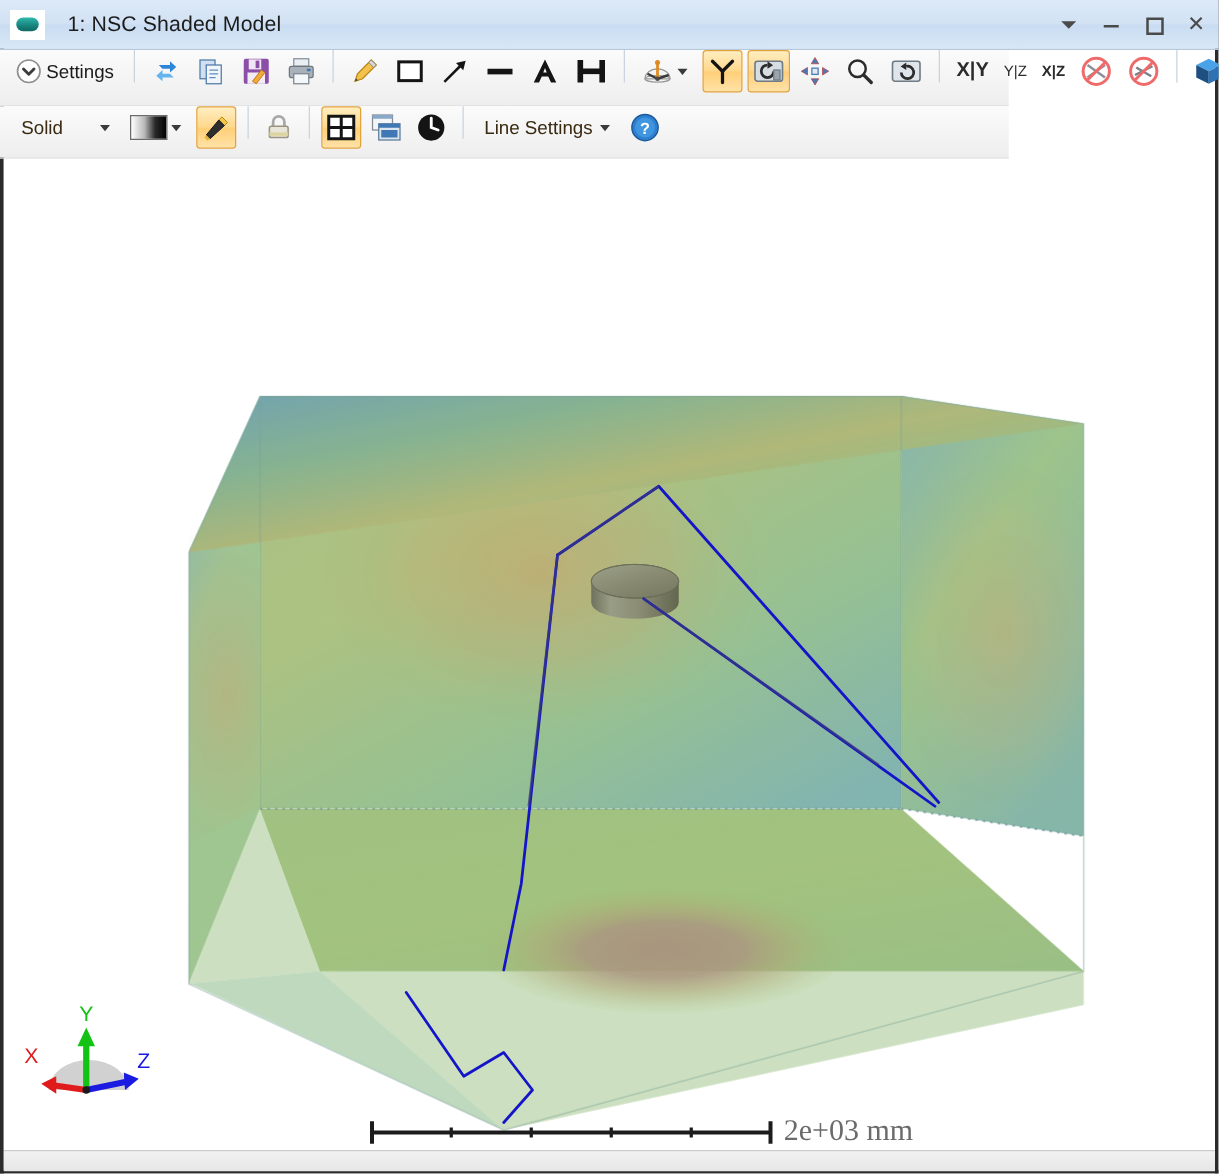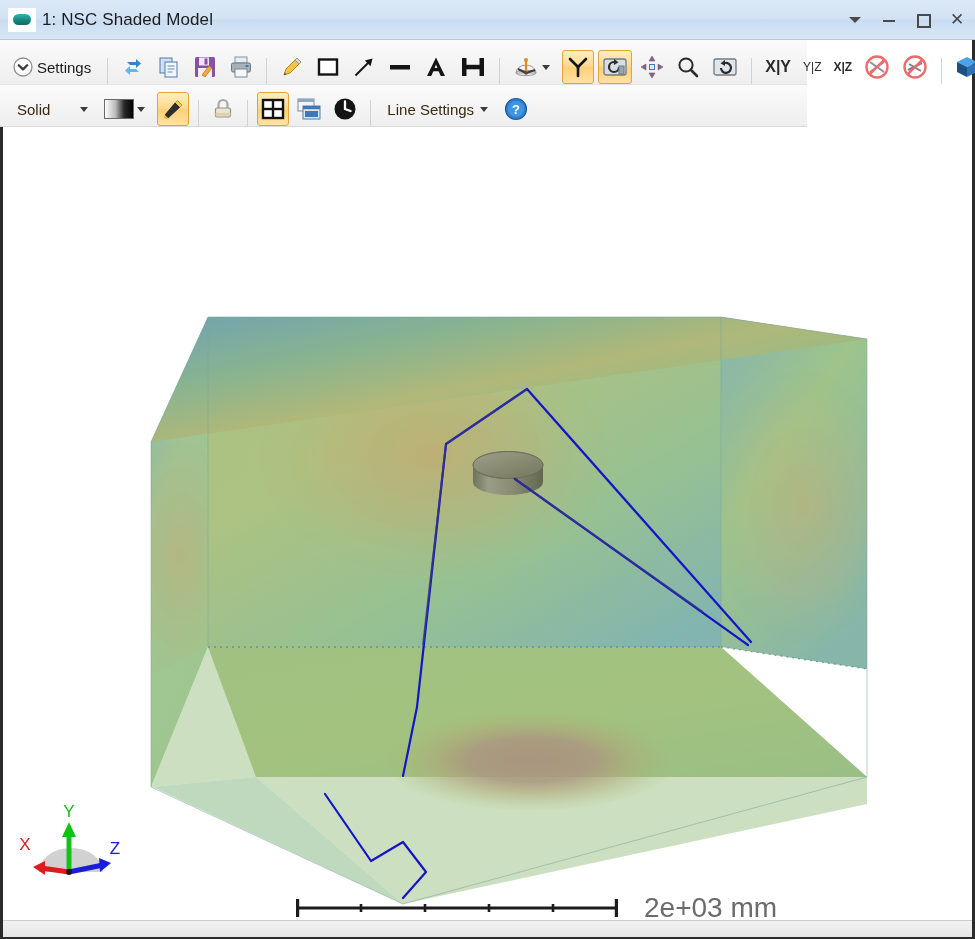--- a/index.html
+++ b/index.html
@@ -46,20 +46,21 @@
     display: block;
     width: 18px; height: 11px;
     border-radius: 6px;
     background: linear-gradient(to bottom, #2fb8ad 0%, #17837c 60%, #0f6a64 100%);
   }
   .title-text {
     font-size: 17px;
     color: #1c1c1c;
     letter-spacing: .1px;
     white-space: nowrap;
+    margin-left: 12px;
   }
   .title-ctrls {
     margin-left: auto; margin-right: 10px;
     display: flex; align-items: center; gap: 18px;
   }
   .tc {
     width: 16px; height: 16px;
     position: relative; cursor: default;
     color: #3a3a3a;
   }
@@ -81,21 +82,21 @@
     font-size: 17px; line-height: 15px; text-align: center;
     color: #4a4a4a; font-family: "Liberation Sans", sans-serif;
   }
 
   
   .toolbar {
     position: absolute; left: 0;
     width: 807px;
     box-sizing: border-box;
     background: linear-gradient(to bottom, #fbfbfb 0%, #f3f3f3 60%, #eeeeee 100%);
-    display: flex; align-items: flex-end;
+    display: flex; align-items: flex-start;
     border-bottom: 1px solid #e3e3e3;
   }
   #toolbar1 { top: 40px; height: 45px; }
   #toolbar2 { top: 85px; height: 42px; border-bottom: 1px solid #d9d9d9; }
 
   .tb-item {
     display: flex; align-items: center;
     height: 34px; padding: 0 3px;
     margin: 0 2px;
     box-sizing: border-box;
@@ -140,23 +141,23 @@
     background: linear-gradient(to bottom,#f2f2f2 0%, #e6e6e6 100%);
     border-top: 1px solid #cccccc;
   }
 
   
   .scalebar {
     position: absolute; left: 295px; top: 892px;
     display: flex; align-items: center;
   }
   .sb-label {
-    font-size: 28px; color: #6b6b6b;
-    font-family: Liberation Sans, sans-serif;
-    margin-left: 19px; white-space: nowrap;
+    font-size: 24px; color: #6b6b6b;
+    font-family: Liberation Serif, serif;
+    margin-left: 2px; white-space: nowrap;
   }
 </style>
 </head>
 <body>
 
 <div id="app">
   <div class="win-frame"></div>
 
   <div class="titlebar">
     <div class="title-icon">

